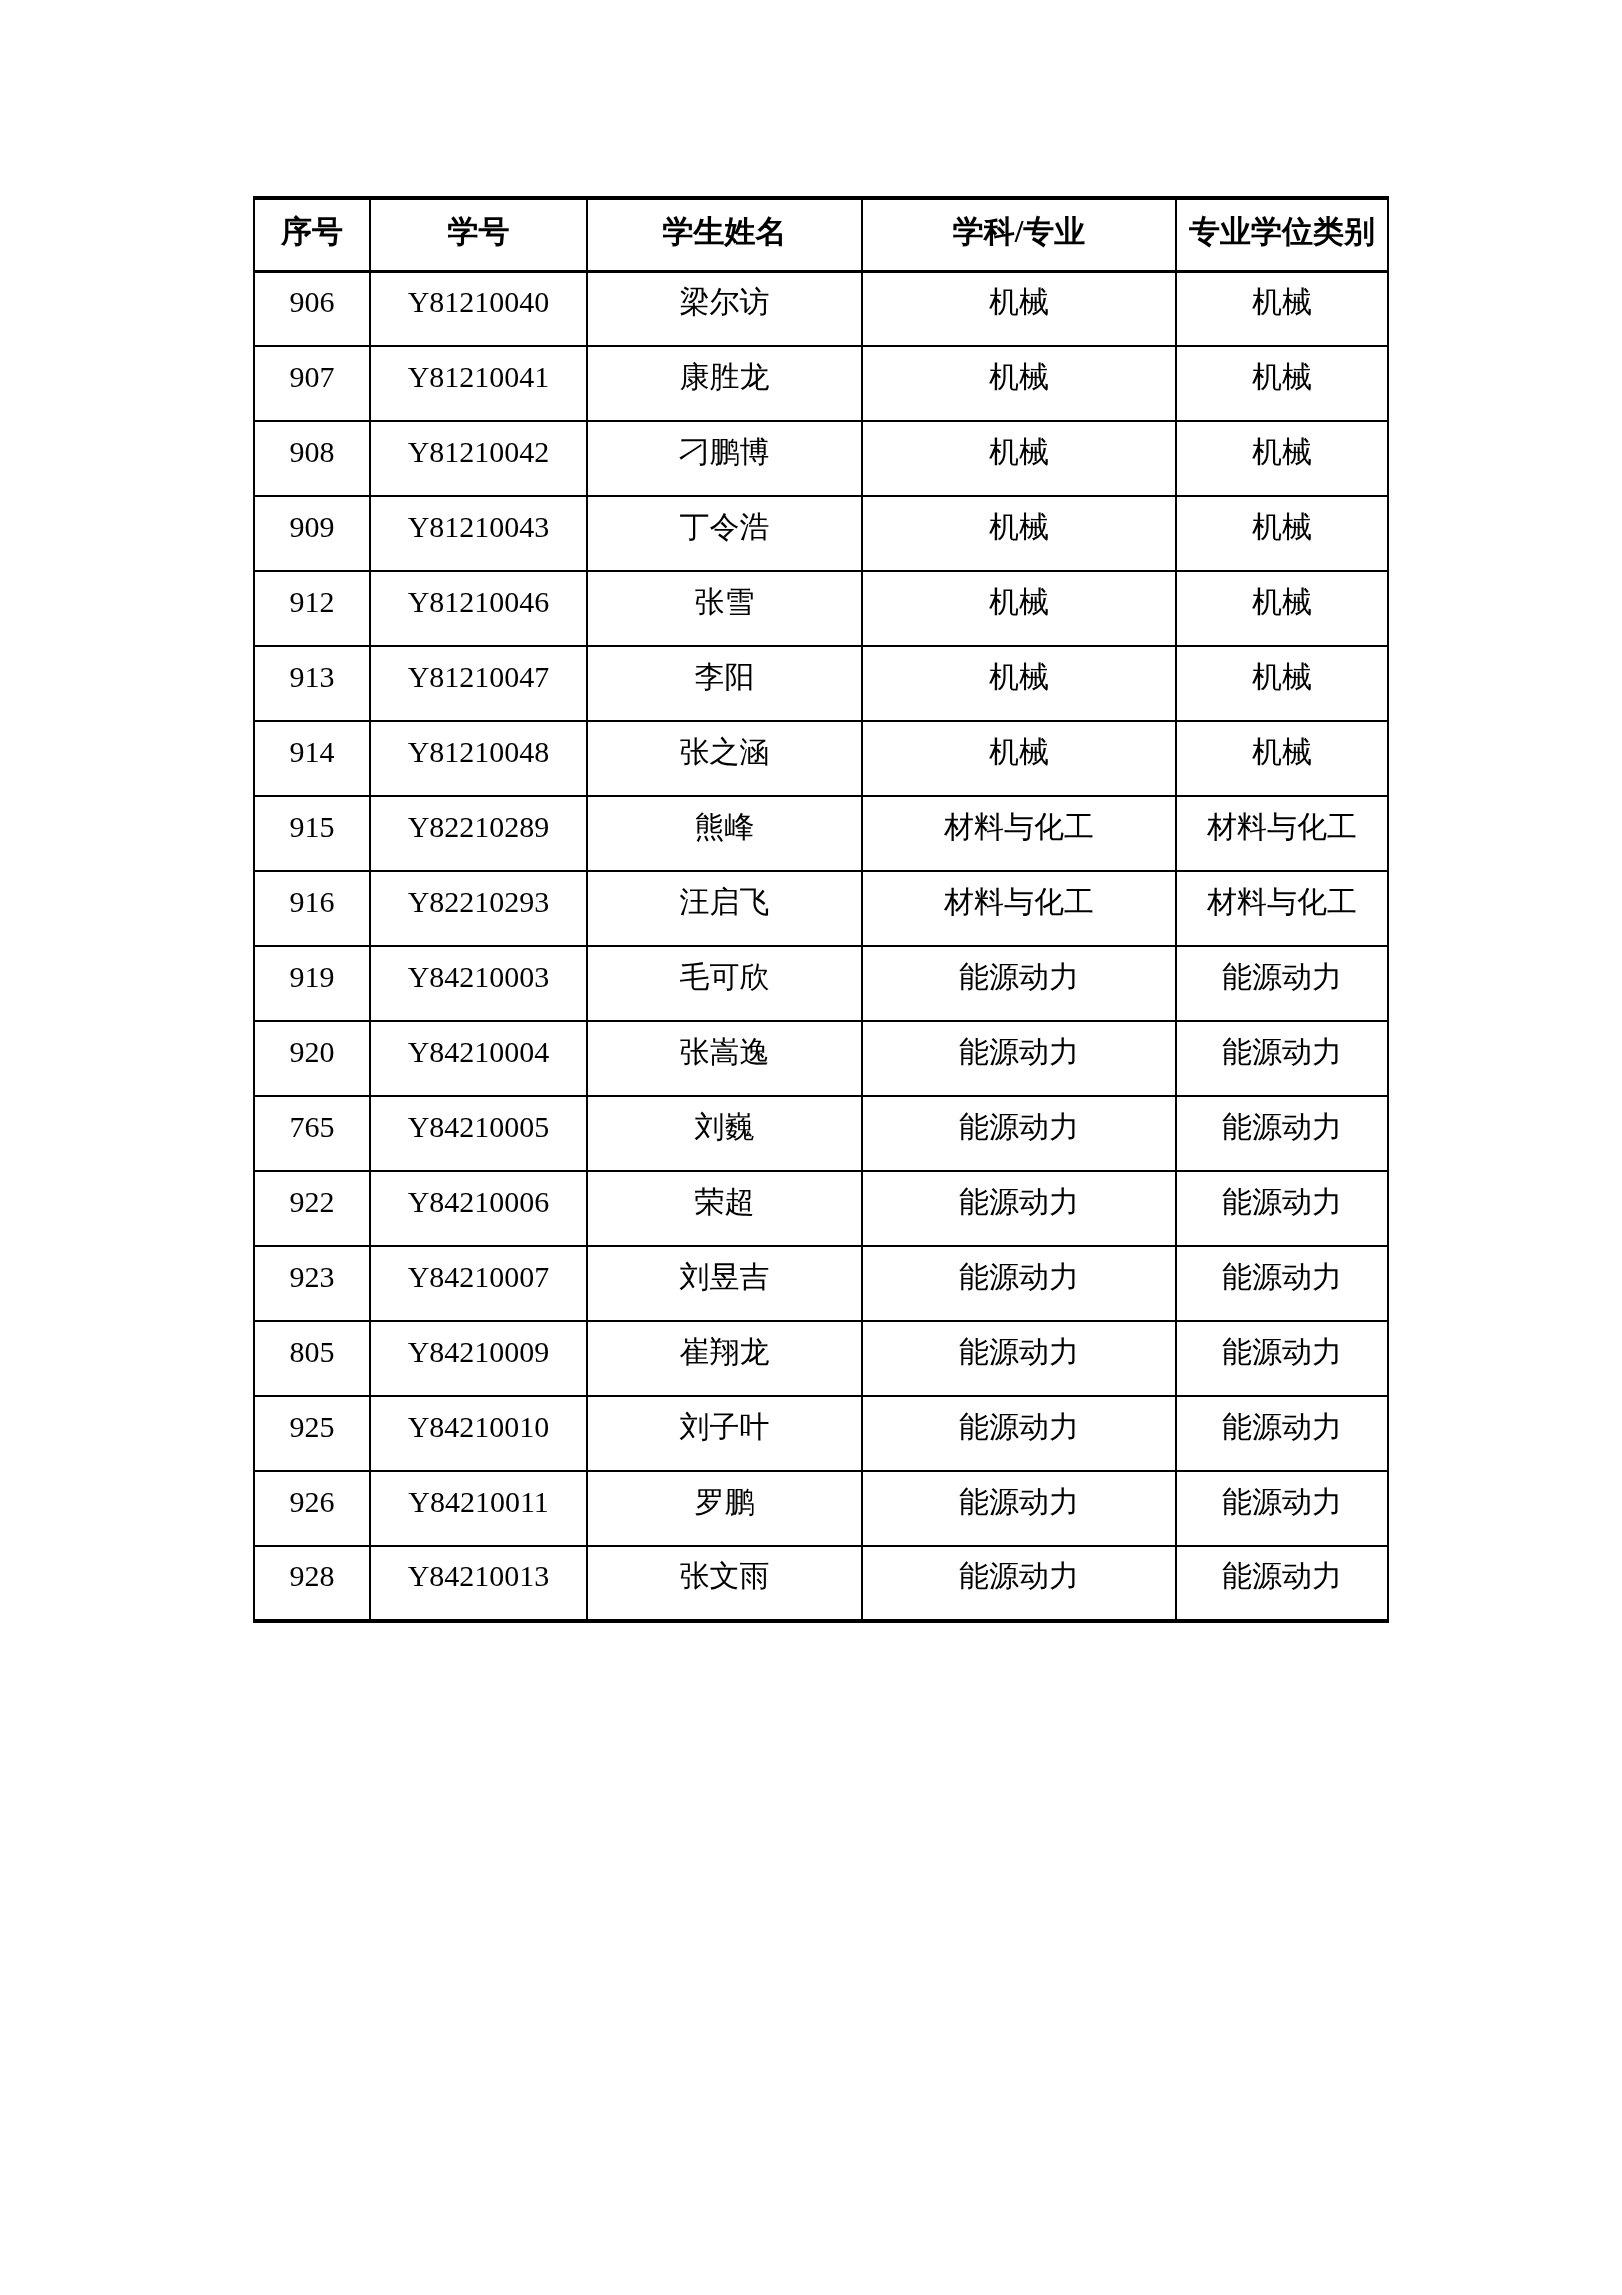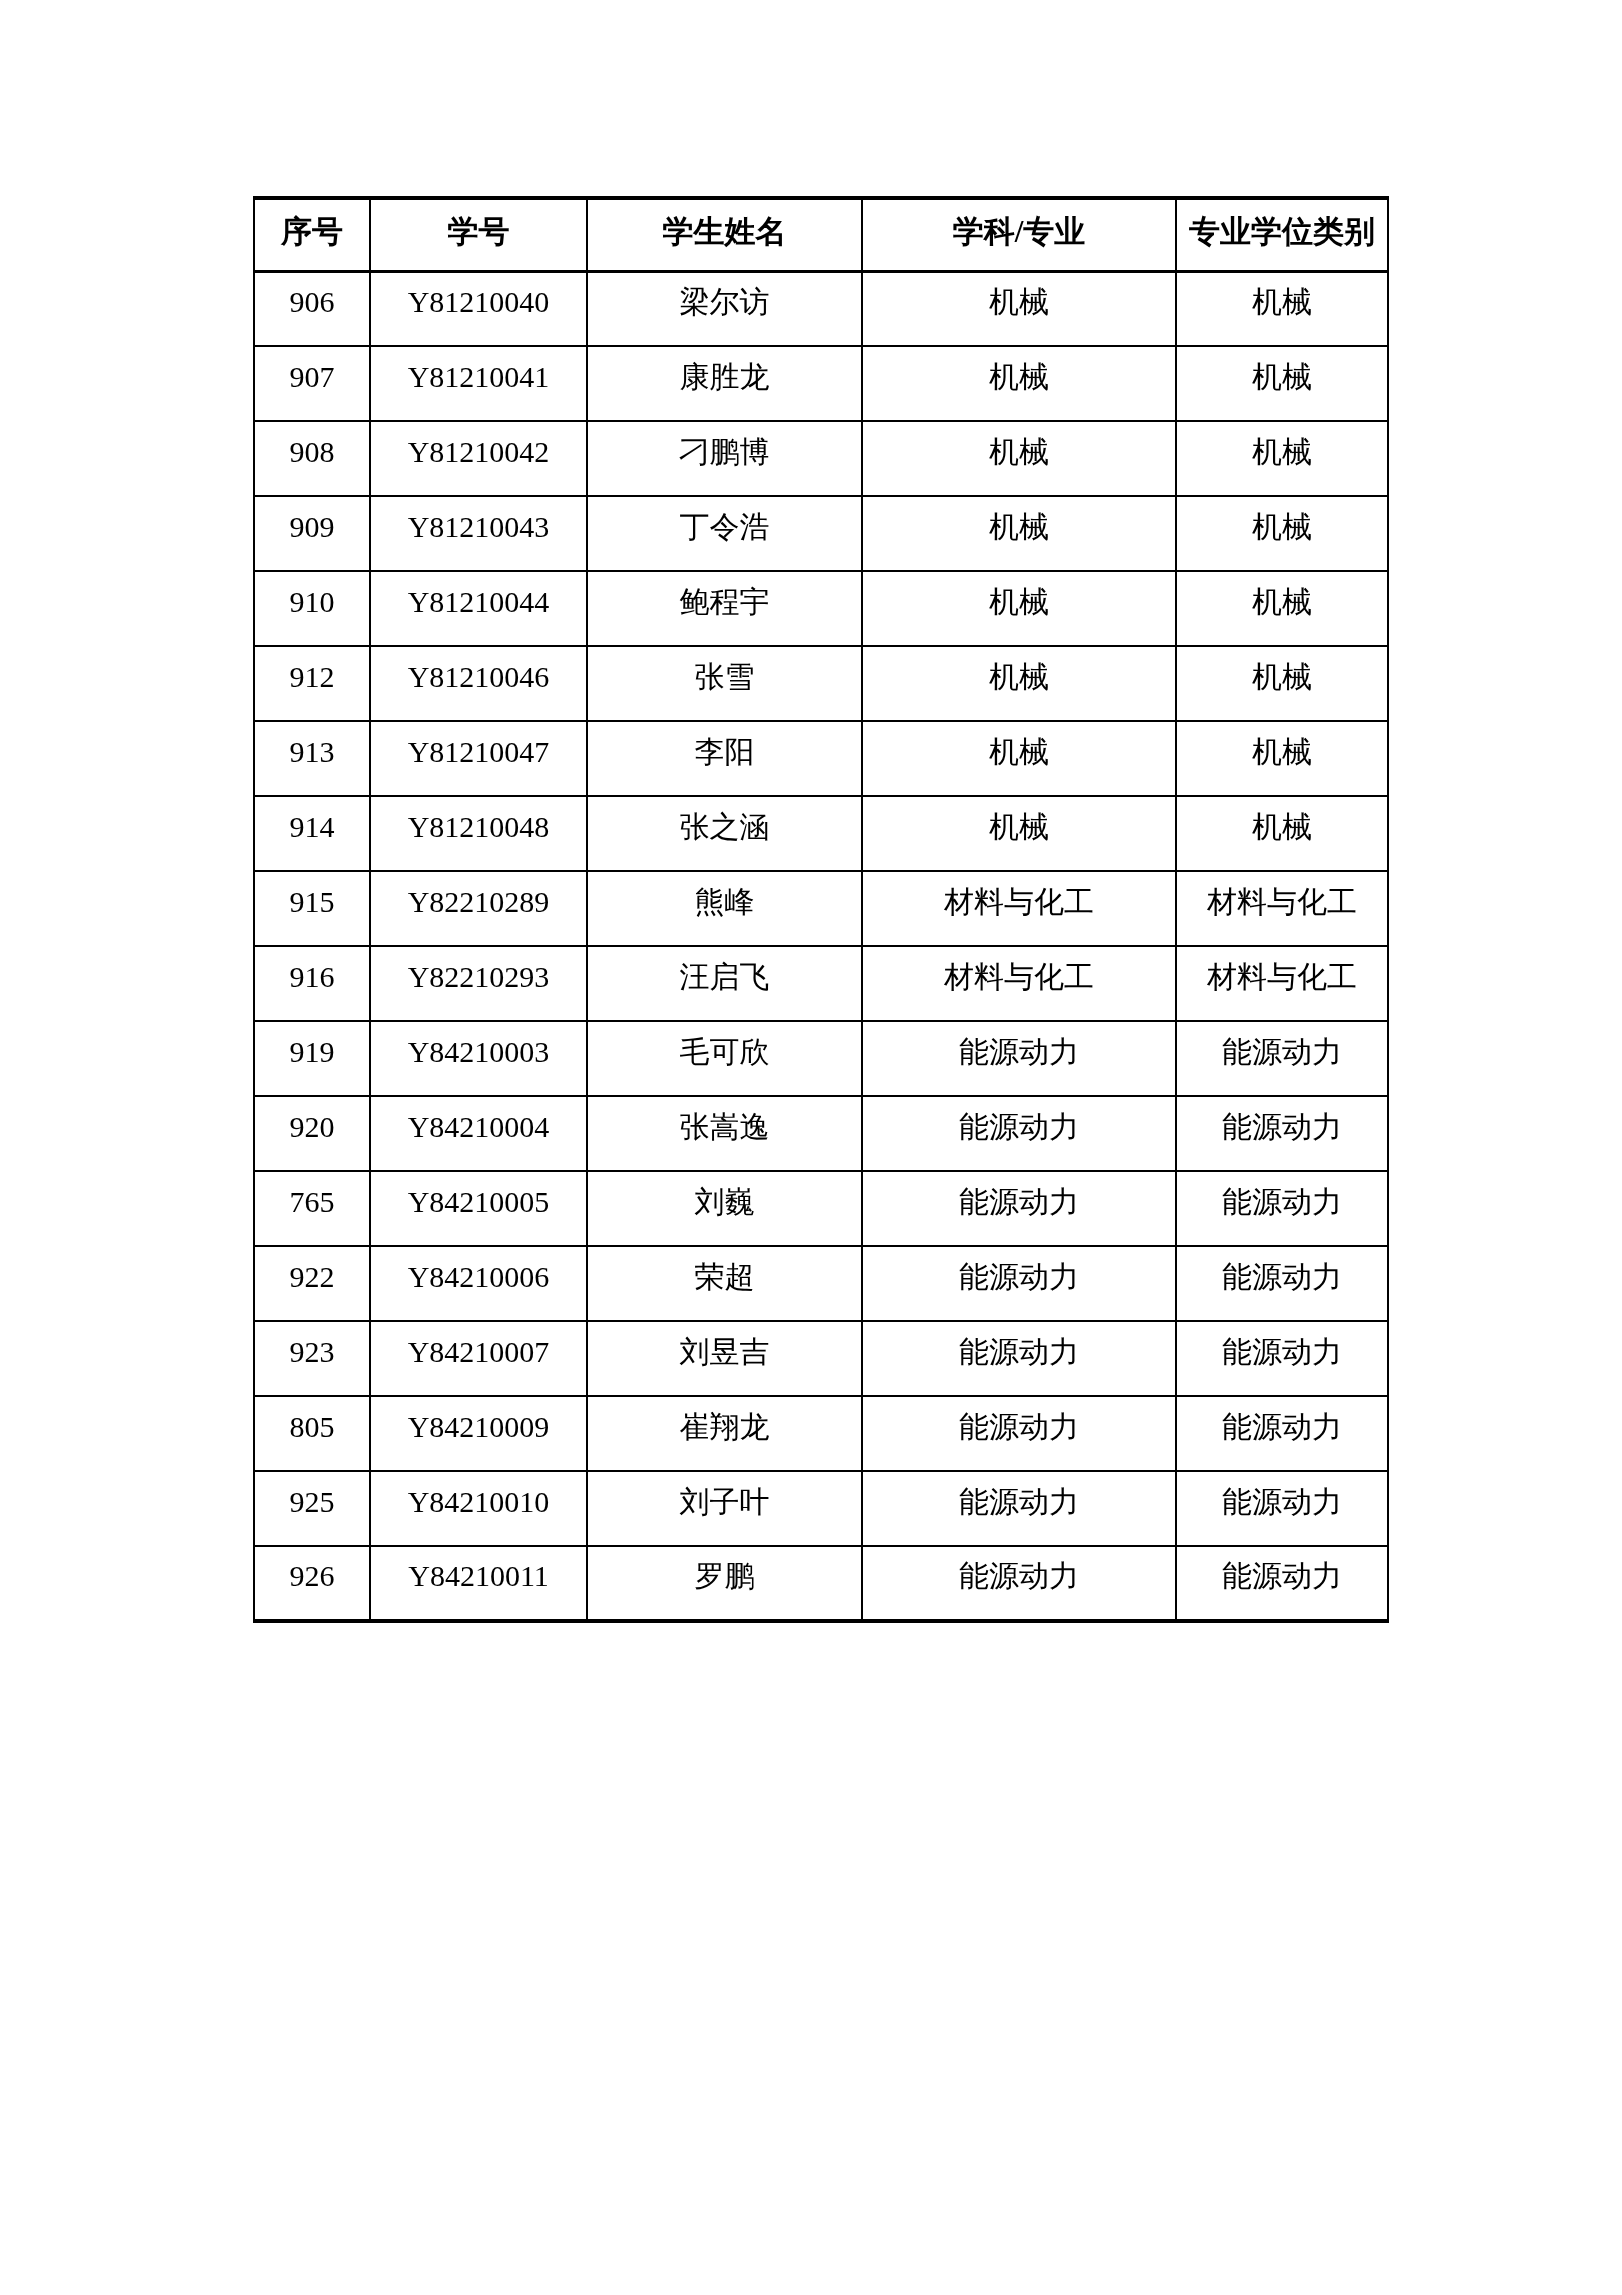--- a/index.html
+++ b/index.html
@@ -105,27 +105,20 @@
           <td>机械</td>
         </tr>
         <tr>
           <td>909</td>
           <td>Y81210043</td>
           <td>丁令浩</td>
           <td>机械</td>
           <td>机械</td>
         </tr>
         <tr>
-          <td>910</td>
-          <td>Y81210044</td>
-          <td>鲍程宇</td>
-          <td>机械</td>
-          <td>机械</td>
-        </tr>
-        <tr>
           <td>912</td>
           <td>Y81210046</td>
           <td>张雪</td>
           <td>机械</td>
           <td>机械</td>
         </tr>
         <tr>
           <td>913</td>
           <td>Y81210047</td>
           <td>李阳</td>
@@ -202,16 +195,23 @@
           <td>能源动力</td>
           <td>能源动力</td>
         </tr>
         <tr>
           <td>926</td>
           <td>Y84210011</td>
           <td>罗鹏</td>
           <td>能源动力</td>
           <td>能源动力</td>
         </tr>
+        <tr>
+          <td>928</td>
+          <td>Y84210013</td>
+          <td>张文雨</td>
+          <td>能源动力</td>
+          <td>能源动力</td>
+        </tr>
       </tbody>
   </table>
 </div>
 
 
 </body></html>

